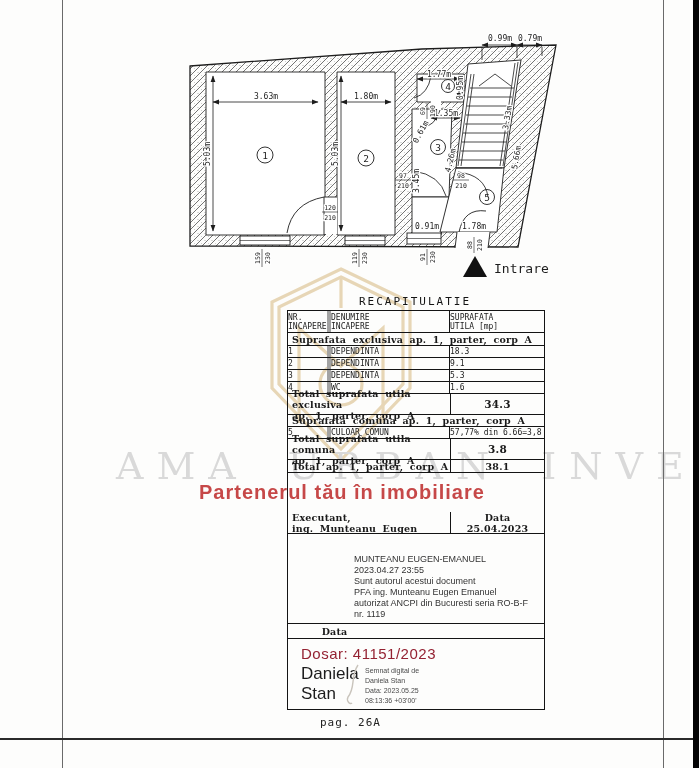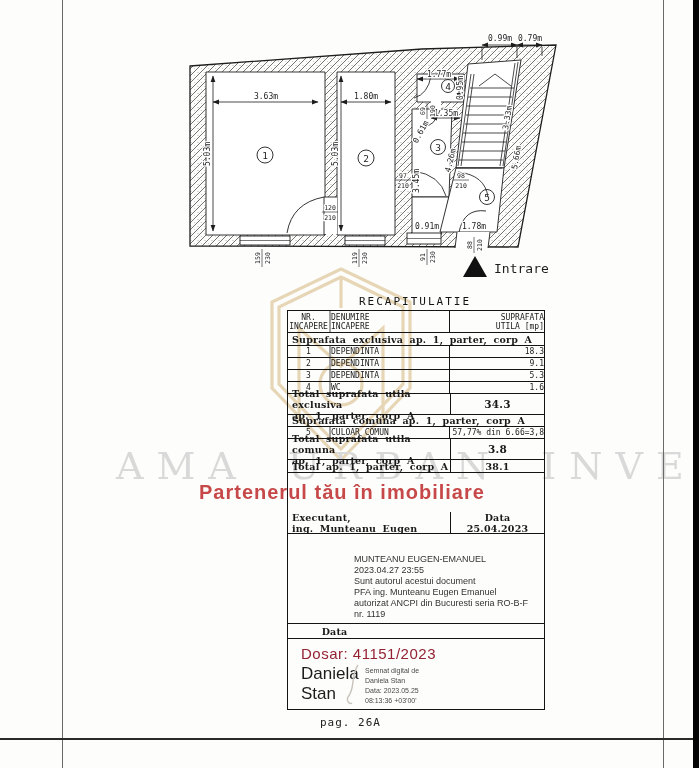--- a/index.html
+++ b/index.html
@@ -21,23 +21,23 @@
   .plan text{font-family:"DejaVu Sans Mono",monospace;fill:#1d1d1d;}
   .halo{paint-order:stroke;stroke:#ffffff;stroke-width:2.4px;}
   
   .recap-title{position:absolute;left:287px;top:295px;width:256px;text-align:center;
                font-size:11px;letter-spacing:2px;color:#141414;}
   .recap{position:absolute;left:287px;top:310px;width:256px;border:1.5px solid #141414;
          background:transparent;font-size:8px;}
   .trow{display:flex;border-bottom:1px solid #141414;box-sizing:border-box;align-items:stretch;}
   .trow:last-child{border-bottom:none;}
   .c{box-sizing:border-box;display:flex;flex-direction:column;justify-content:center;}
-  .c1{width:43px;border-right:2px solid #a3a3a3;text-align:center;}
+  .c1{width:43px;border-right:4px solid #a3a3a3;text-align:left;}
   .c2{width:119px;border-right:1px solid #141414;text-align:left;}
-  .c3{flex:1;text-align:right;}
+  .c3{flex:1;text-align:left;}
   .cL{flex:1;border-right:1px solid #141414;padding-left:4px;justify-content:center;}
   .cV{width:93px;text-align:center;}
   .serifb{font-family:"DejaVu Serif",serif;font-weight:bold;font-size:9.5px;word-spacing:3px;letter-spacing:.2px;}
   .mono{font-family:"DejaVu Sans Mono",monospace;}
   .h-head{height:22px;} .h-sec{height:13px;} .h-row{height:12px;}
   .h-tot{height:21px;} .h-sec2{height:12px;} .h-ap{height:13px;}
   .h-exec{height:22px;margin-top:39px;} .h-sig{height:90px;} .h-recv{height:15px;} .h-dosar{height:70px;}
   .sig-block{padding:20px 0 0 66px;font-family:"Liberation Sans",sans-serif;
              font-size:9px;line-height:11px;color:#333;}
   .dosar-box{position:relative;width:100%;height:100%;}

